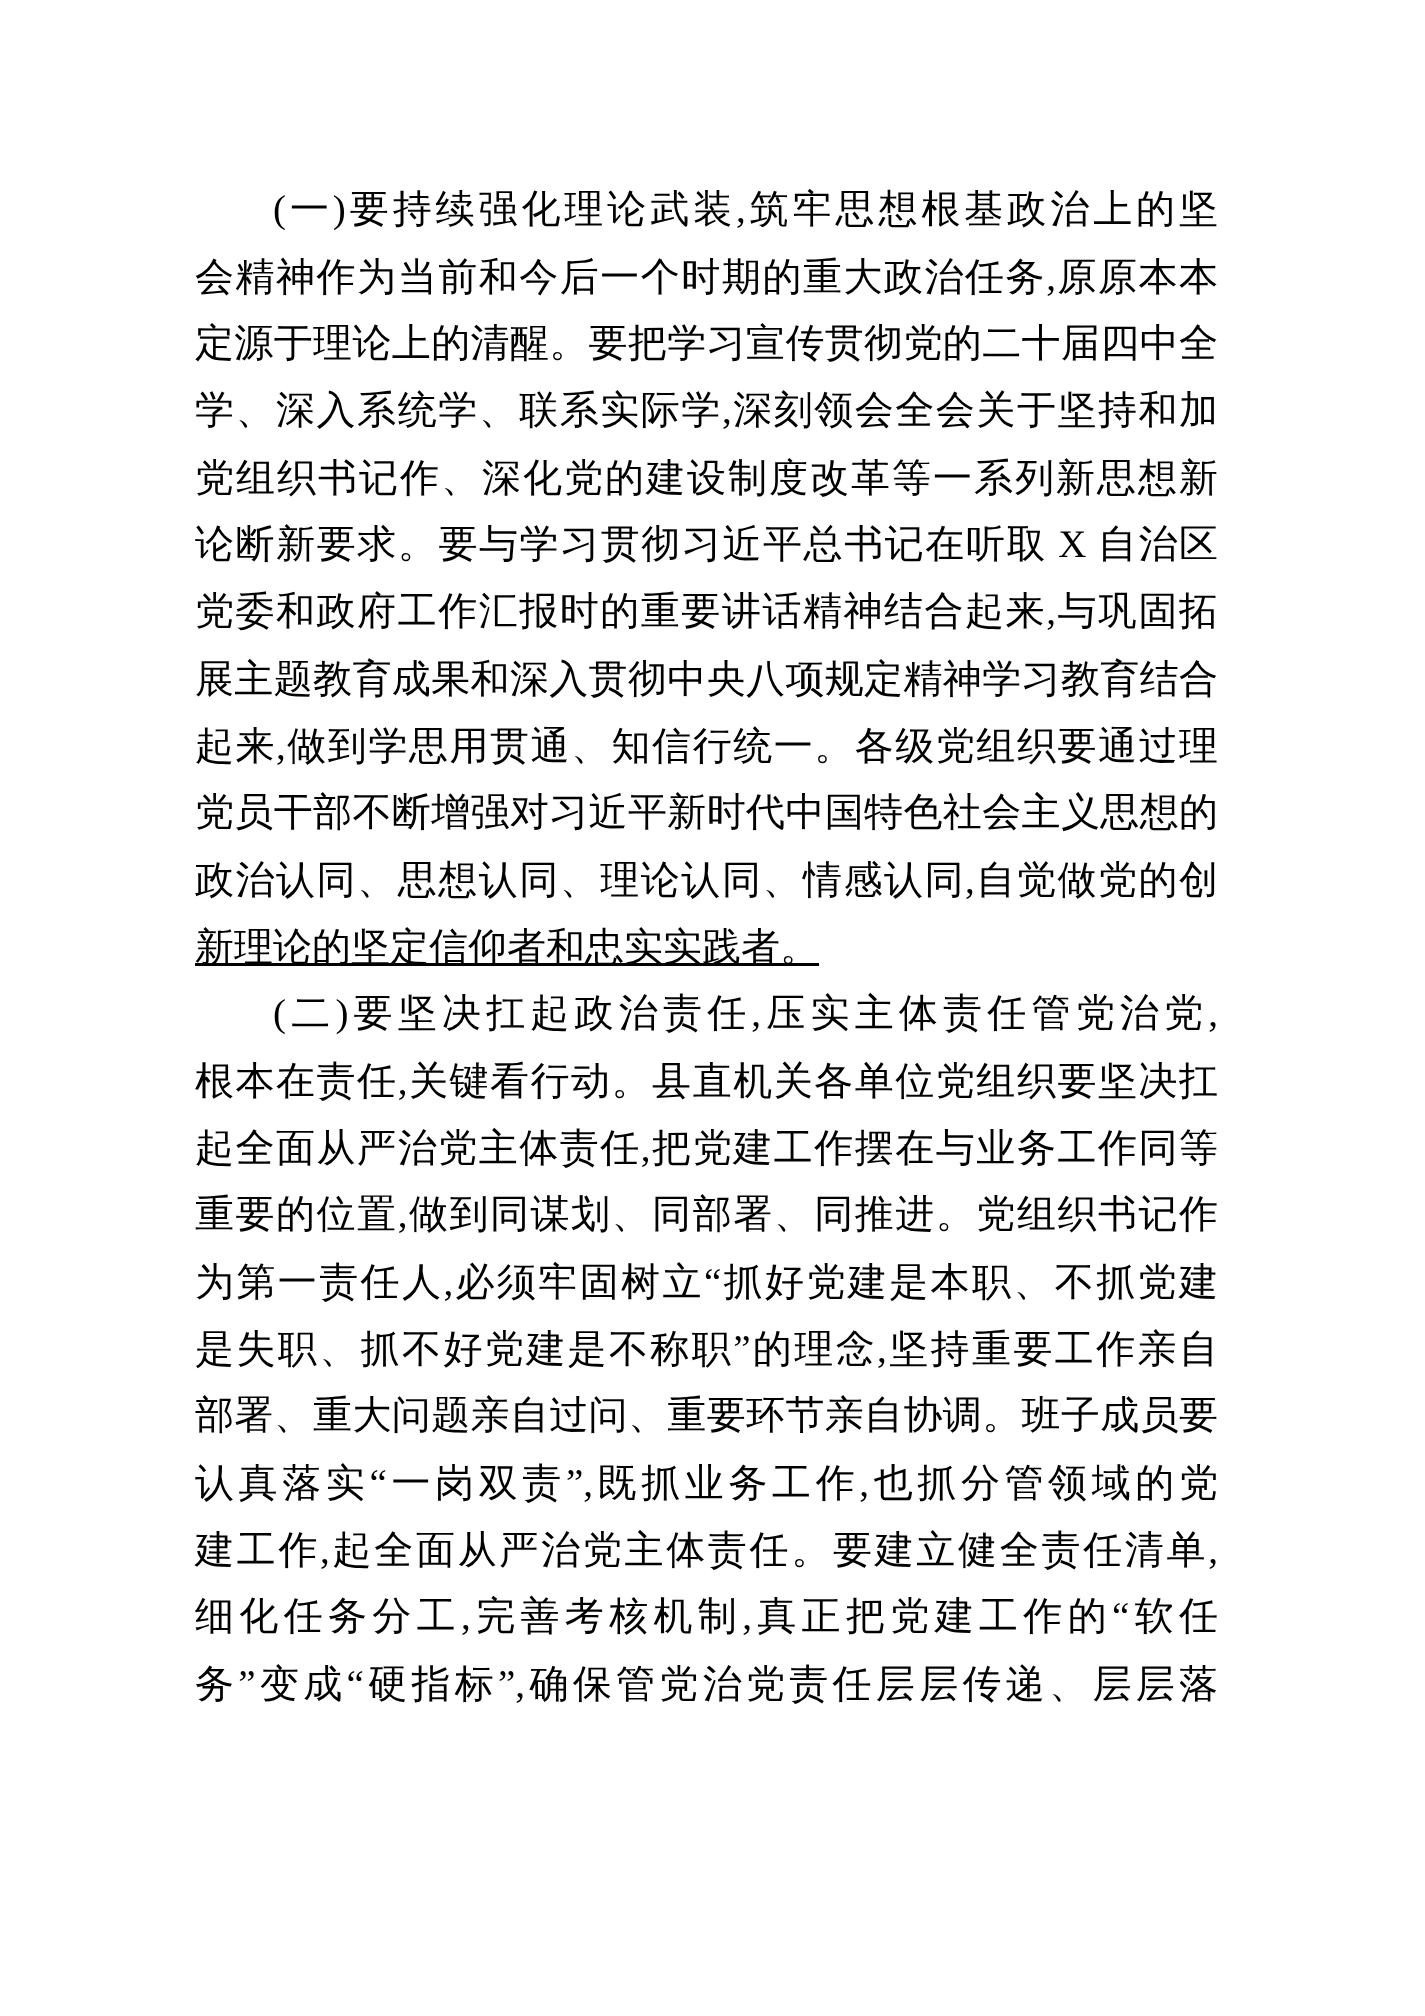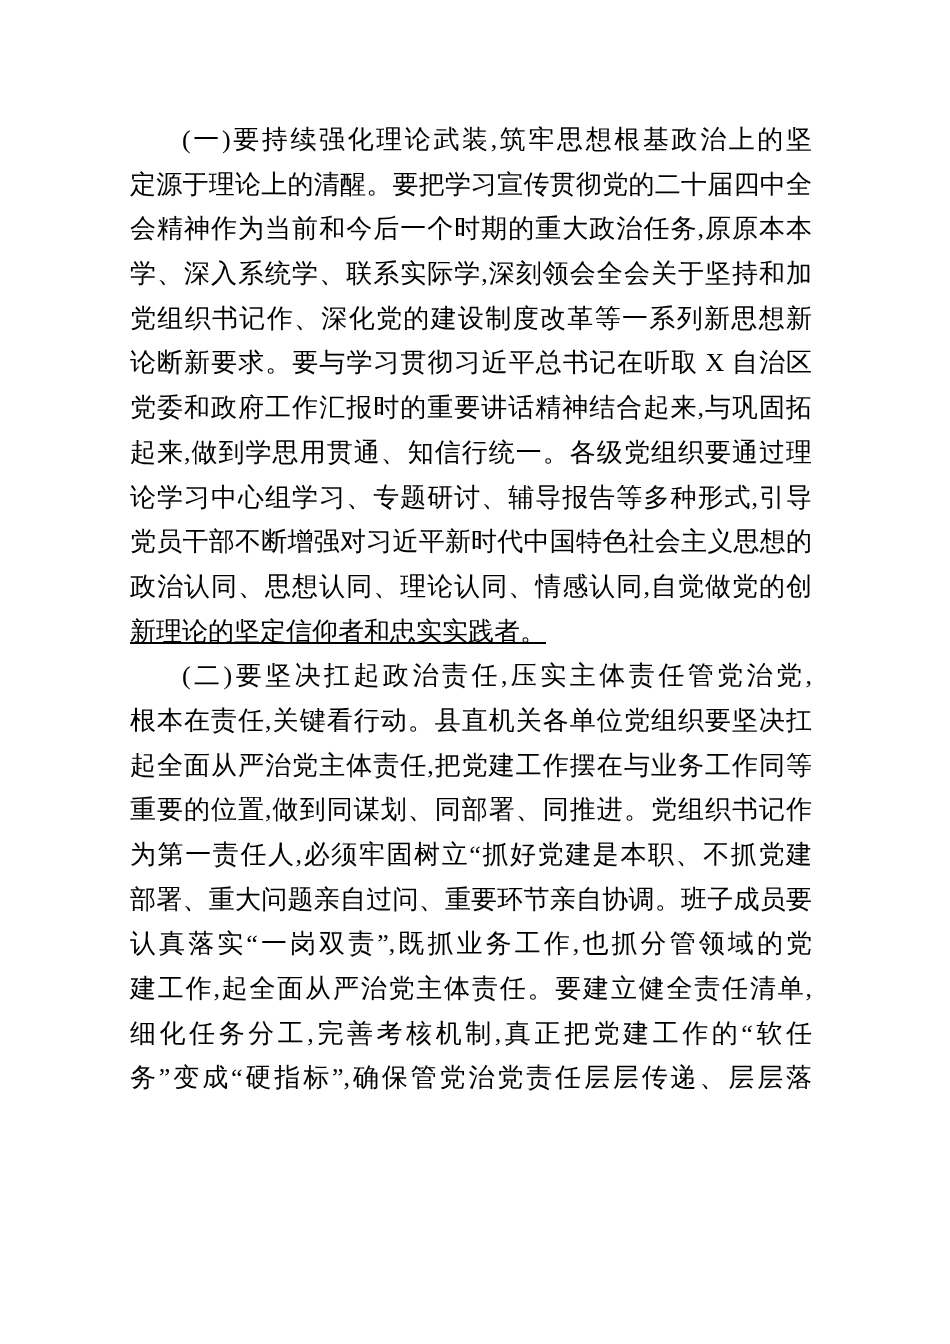--- a/index.html
+++ b/index.html
@@ -50,38 +50,39 @@
     text-decoration: underline;
   }
 </style>
 </head>
 <body>
 
 <div class="page">
   <div class="text-block">
       <div class="paragraph">
         <div class="line indent">(一)要持续强化理论武装,筑牢思想根基政治上的坚</div>
+        <div class="line">会精神作为当前和今后一个时期的重大政治任务,原原本本</div>
         <div class="line">定源于理论上的清醒。要把学习宣传贯彻党的二十届四中全</div>
-        <div class="line">会精神作为当前和今后一个时期的重大政治任务,原原本本</div>
         <div class="line">学、深入系统学、联系实际学,深刻领会全会关于坚持和加</div>
         <div class="line">党组织书记作、深化党的建设制度改革等一系列新思想新</div>
         <div class="line">论断新要求。要与学习贯彻习近平总书记在听取 X 自治区</div>
         <div class="line">党委和政府工作汇报时的重要讲话精神结合起来,与巩固拓</div>
+        <div class="line">展主题教育成果和深入贯彻中央八项规定精神学习教育结合</div>
         <div class="line">起来,做到学思用贯通、知信行统一。各级党组织要通过理</div>
-        <div class="line">论学习中心组学习、专题研讨、辅导报告等多种形式,引导</div>
         <div class="line">党员干部不断增强对习近平新时代中国特色社会主义思想的</div>
         <div class="line">政治认同、思想认同、理论认同、情感认同,自觉做党的创</div>
         <div class="line last">新理论的坚定信仰者和忠实实践者。</div>
       </div>
       <div class="paragraph">
         <div class="line indent">(二)要坚决扛起政治责任,压实主体责任管党治党,</div>
         <div class="line">根本在责任,关键看行动。县直机关各单位党组织要坚决扛</div>
         <div class="line">起全面从严治党主体责任,把党建工作摆在与业务工作同等</div>
         <div class="line">重要的位置,做到同谋划、同部署、同推进。党组织书记作</div>
         <div class="line">为第一责任人,必须牢固树立“抓好党建是本职、不抓党建</div>
+        <div class="line">是失职、抓不好党建是不称职”的理念,坚持重要工作亲自</div>
         <div class="line">部署、重大问题亲自过问、重要环节亲自协调。班子成员要</div>
         <div class="line">认真落实“一岗双责”,既抓业务工作,也抓分管领域的党</div>
         <div class="line">建工作,起全面从严治党主体责任。要建立健全责任清单,</div>
         <div class="line">细化任务分工,完善考核机制,真正把党建工作的“软任</div>
         <div class="line">务”变成“硬指标”,确保管党治党责任层层传递、层层落</div>
       </div>
     </div>
 </div>
 
 </body></html>

